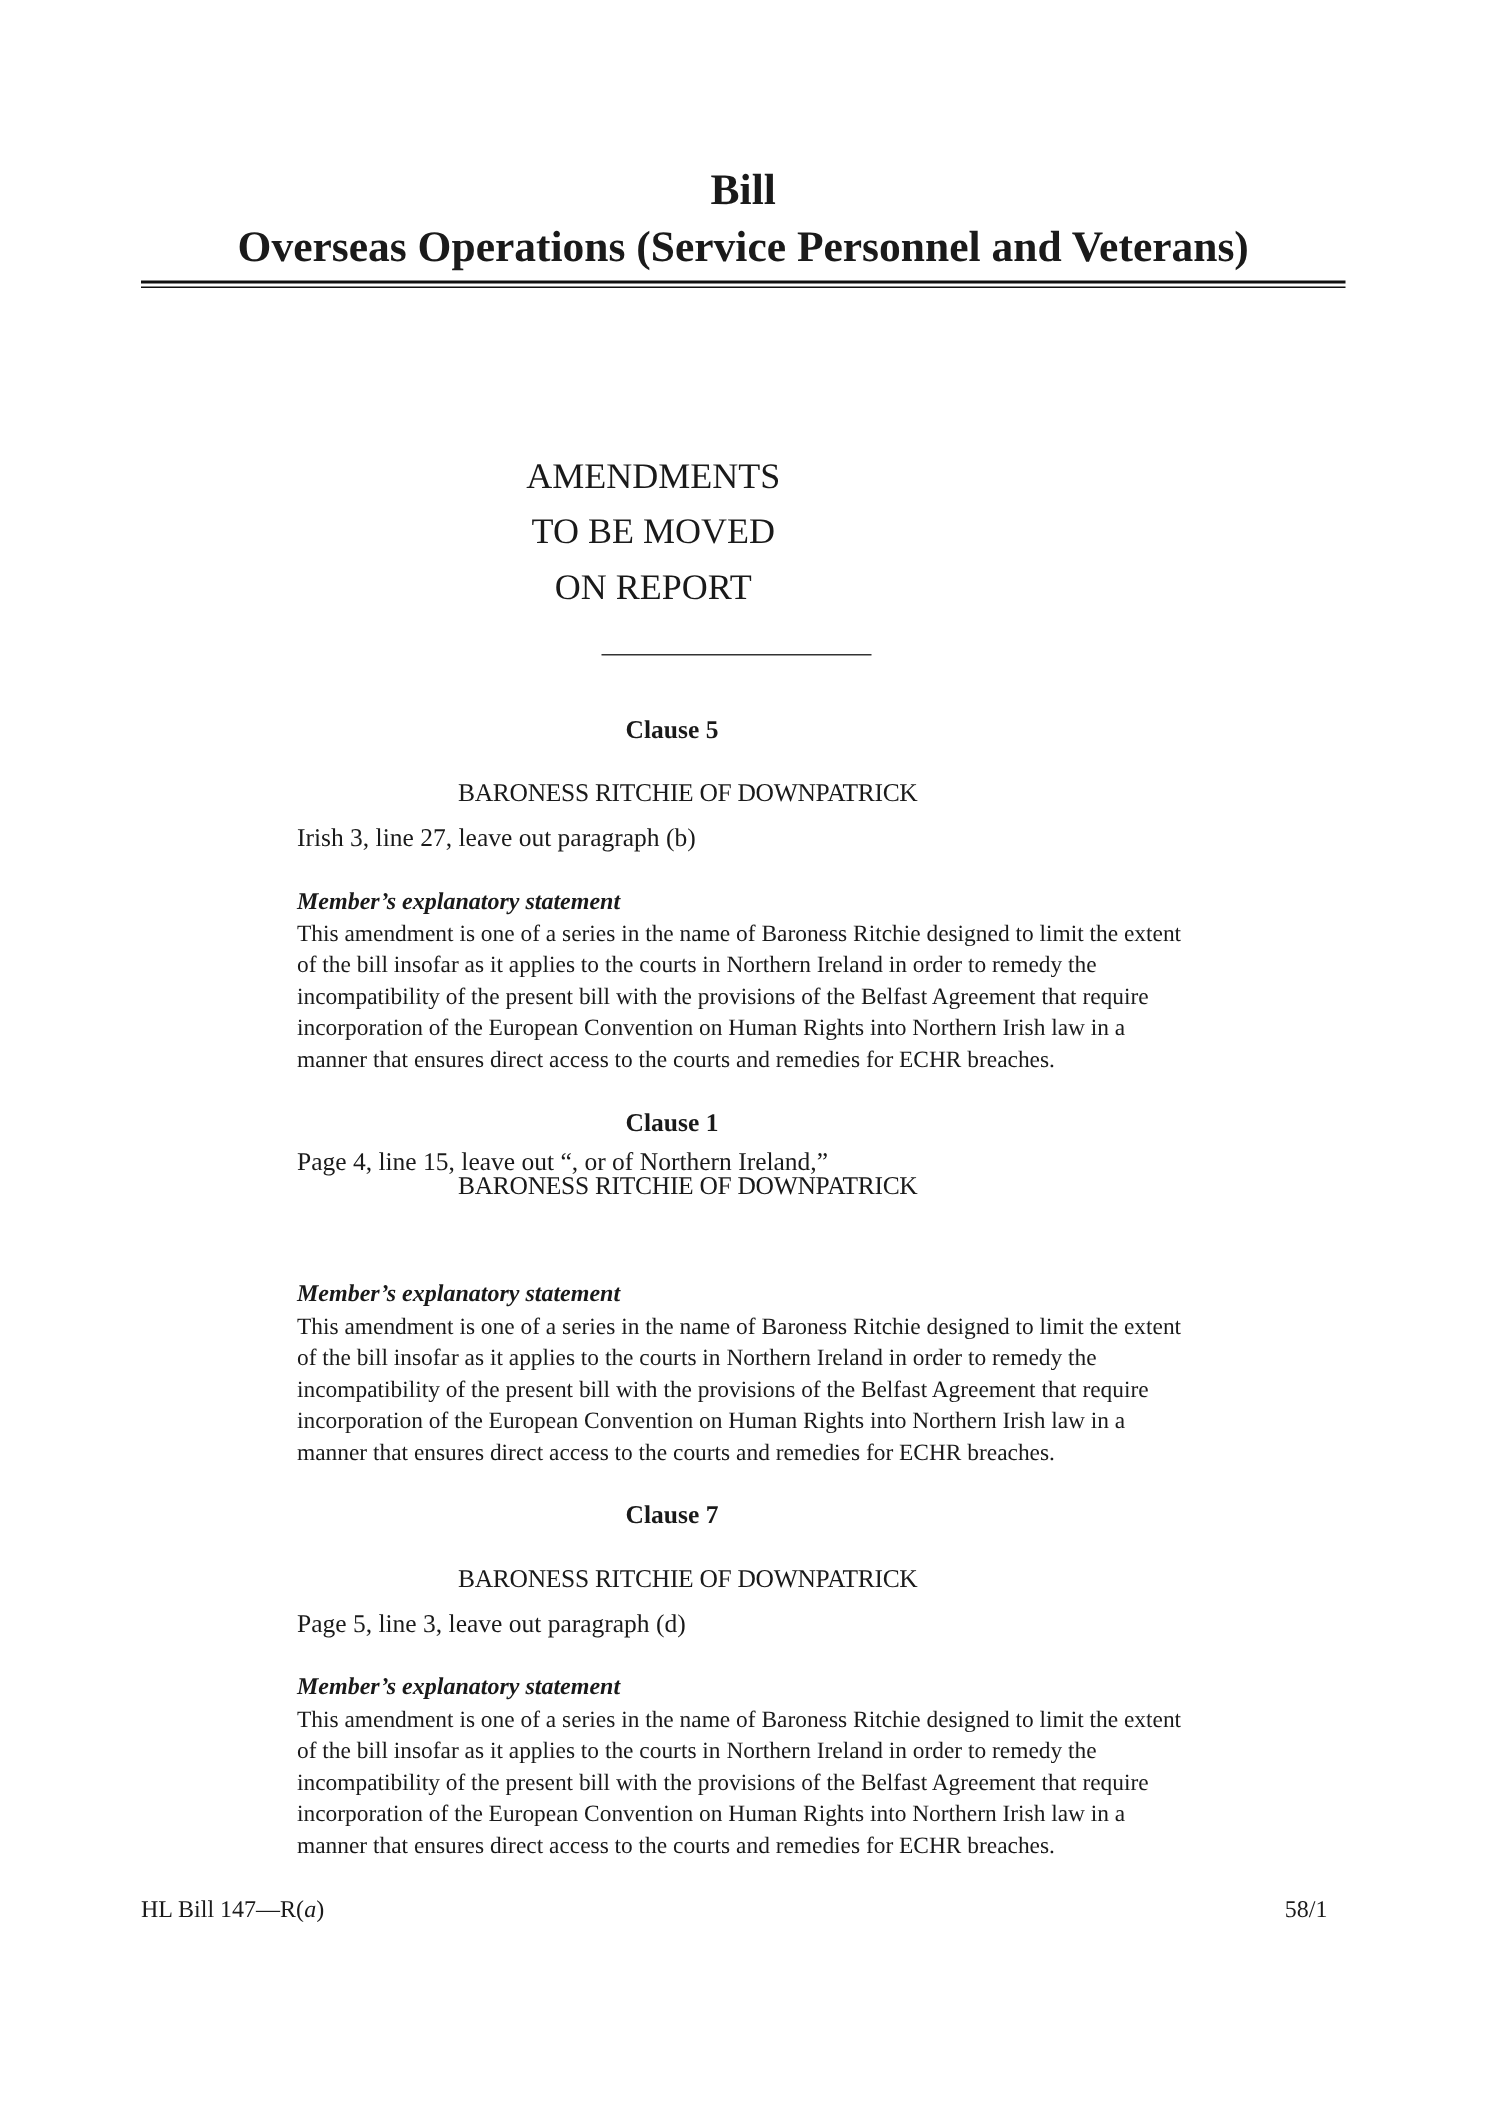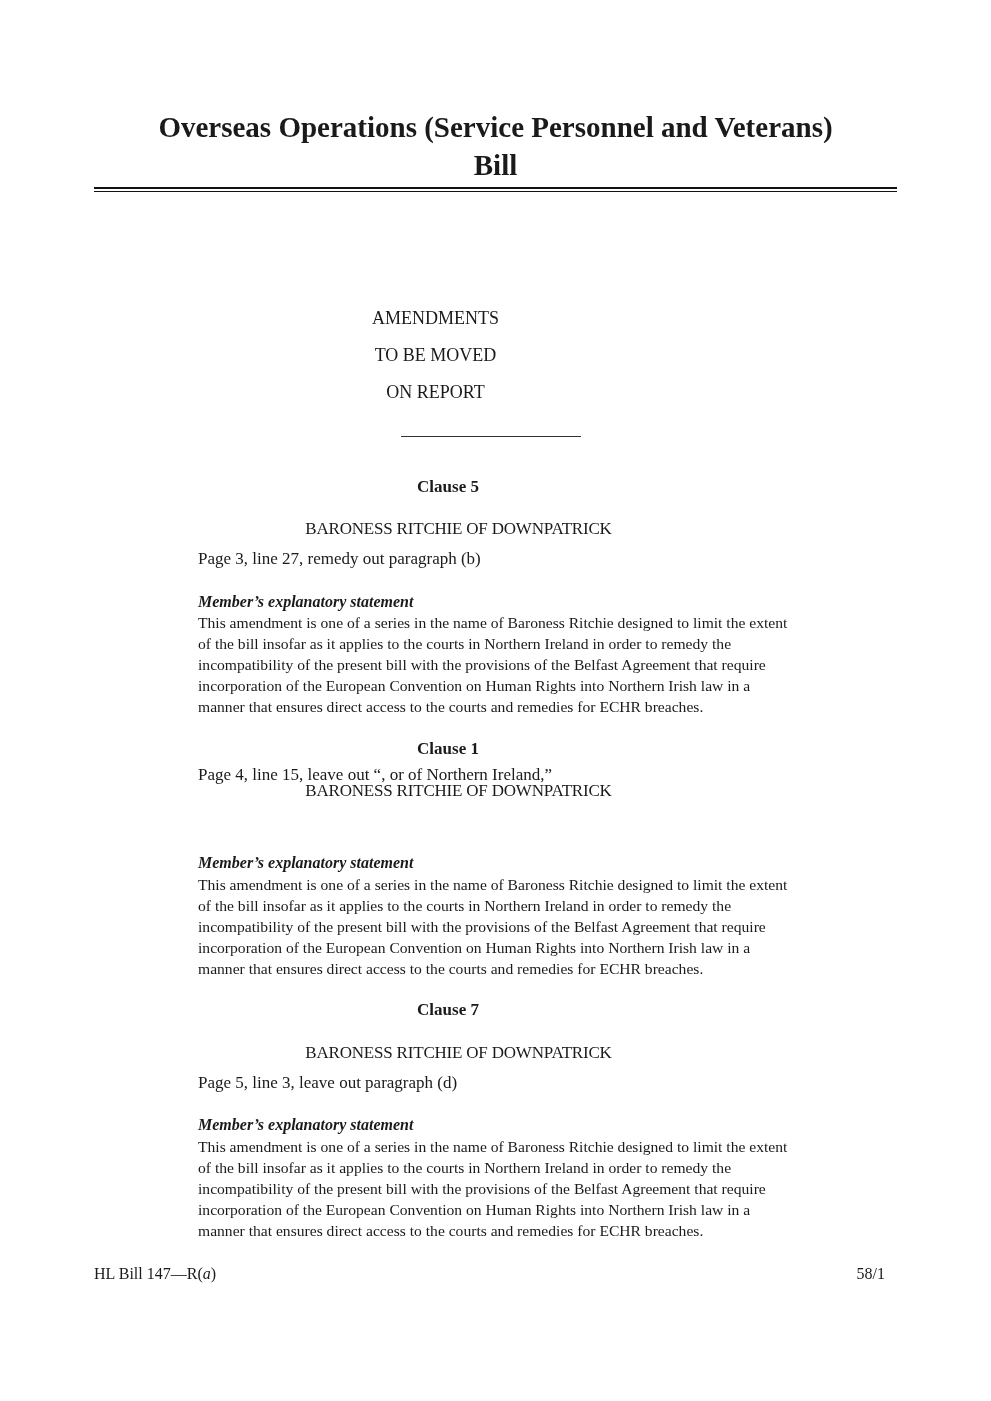--- a/index.html
+++ b/index.html
@@ -8,21 +8,21 @@
     font-family: "Liberation Serif", "DejaVu Serif", serif; color: #1a1a1a;
   }
   .title {
     position: absolute; left: 94px; width: 803px; top: 108px;
     text-align: center; font-weight: bold; font-size: 29px; line-height: 38px;
   }
   .rule-thick { position: absolute; left: 94px; width: 803px; top: 187px; height: 2px; background: #111; }
   .rule-thin  { position: absolute; left: 94px; width: 803px; top: 191px; height: 1px; background: #111; }
   .heading-line {
     position: absolute; left: 0; width: 871px; text-align: center;
-    font-size: 18px; line-height: 22px;
+    font-size: 24px; line-height: 22px;
   }
   .short-rule { position: absolute; left: 401px; width: 180px; top: 436px; height: 1px; background: #333; }
   .clause {
     position: absolute; left: 0; width: 896px; text-align: center;
     font-weight: bold; font-size: 17px; line-height: 22px;
   }
   .member {
     position: absolute; left: 0; width: 917px; text-align: center;
     font-size: 17px; line-height: 22px; letter-spacing: -0.2px;
   }
@@ -37,34 +37,34 @@
     position: absolute; left: 198px; width: 700px; 
     font-size: 15.6px; line-height: 21px; white-space: pre-line;
   }
   .footer-left { position: absolute; left: 94px; top: 1265px; font-size: 16px; }
   .footer-right { position: absolute; right: 106px; top: 1265px; font-size: 16px; }
 </style>
 </head>
 <body>
 
 <div class="title">
+  <div>Bill</div>
   <div>Overseas Operations (Service Personnel and Veterans)</div>
-  <div>Bill</div>
 </div>
 <div class="rule-thick"></div>
 <div class="rule-thin"></div>
 
 <div class="heading-line" style="top:307px">AMENDMENTS</div>
 <div class="heading-line" style="top:344px">TO BE MOVED</div>
 <div class="heading-line" style="top:381px">ON REPORT</div>
 <div class="short-rule"></div>
 
 <div class="clause" style="top:476px">Clause 5</div>
 <div class="member" style="top:518px">BARONESS RITCHIE OF DOWNPATRICK</div>
-<div class="amend" style="top:548px">Page 3, line 27, remedy out paragraph (b)</div>
+<div class="amend" style="top:548px">Irish 3, line 27, leave out paragraph (b)</div>
 <div class="stmt-label" style="top:592px">Member’s explanatory statement</div>
 <div class="stmt-text" style="top:612px">This amendment is one of a series in the name of Baroness Ritchie designed to limit the extent
 of the bill insofar as it applies to the courts in Northern Ireland in order to remedy the
 incompatibility of the present bill with the provisions of the Belfast Agreement that require
 incorporation of the European Convention on Human Rights into Northern Irish law in a
 manner that ensures direct access to the courts and remedies for ECHR breaches.</div>
 
 <div class="clause" style="top:738px">Clause 1</div>
 <div class="member" style="top:780px">BARONESS RITCHIE OF DOWNPATRICK</div>
 <div class="amend" style="top:764px">Page 4, line 15, leave out “, or of Northern Ireland,”</div>

